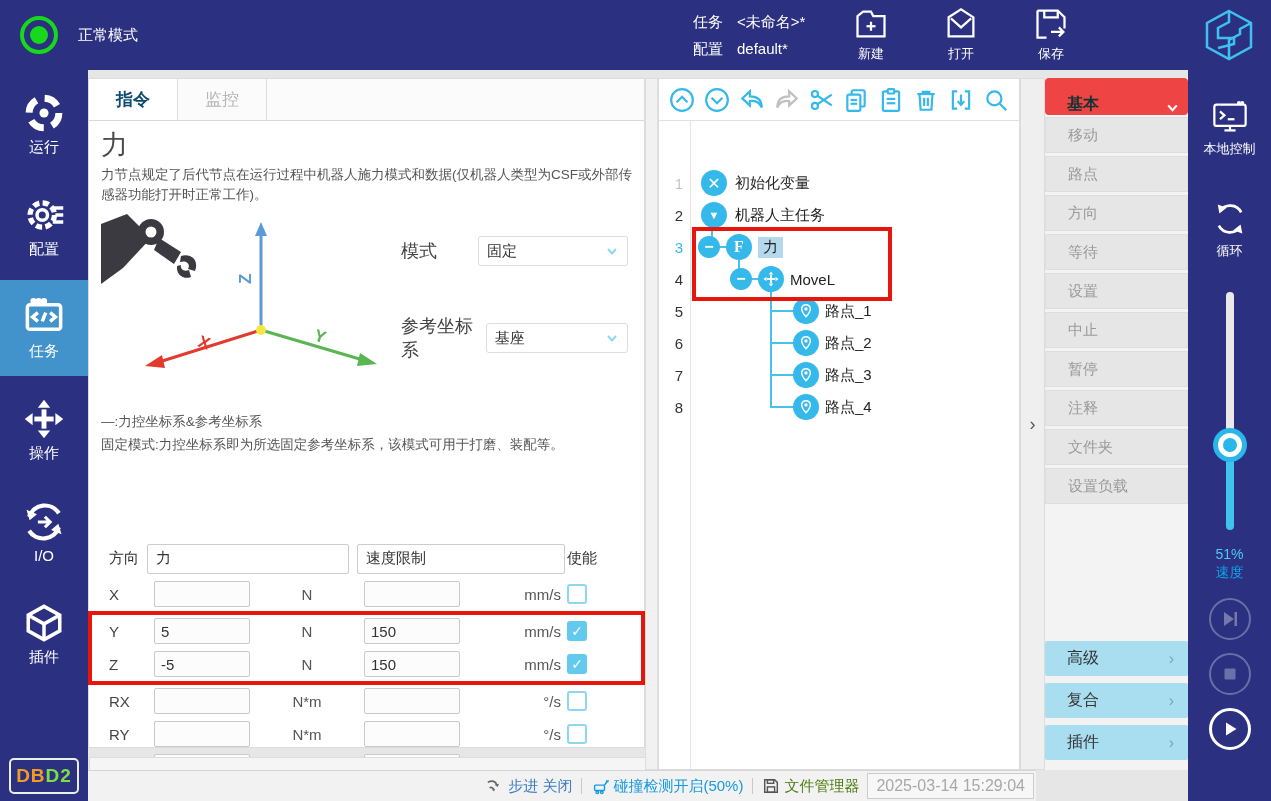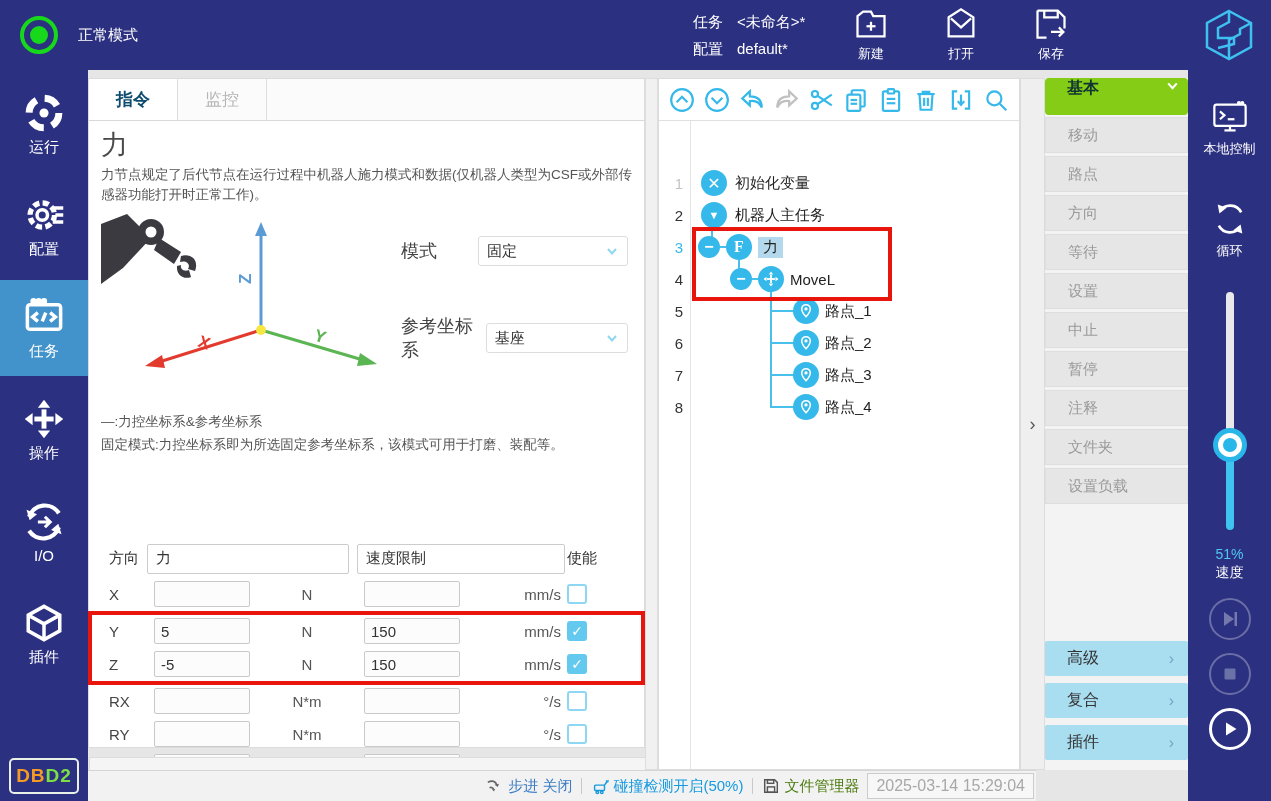--- a/index.html
+++ b/index.html
@@ -32,21 +32,21 @@
   .rsb { position:absolute; right:0; top:70px; width:83px; height:731px; background:#2b3080; }
   .rsb-item { display:flex; flex-direction:column; align-items:center; color:#fff; }
   .rsb-item svg { width:38px; height:38px; }
   .rsb-item .lbl { font-size:13px; margin-top:4px;text-align:right; }
   .rsb-local { margin-top:28px; } .rsb-loop { margin-top:42px; }
   .slider-wrap { position:relative; margin:32px auto 0; width:26px; height:238px; }
   .slider-track-top { position:absolute; left:9px; top:0; width:8px; height:148px; background:#e9e9e9; border-radius:4px 4px 0 0; }
   .slider-track-bot { position:absolute; left:9px; top:148px; width:8px; height:90px; background:#3fc3ef; border-radius:0 0 4px 4px; }
   .slider-knob { position:absolute; left:1px; top:136px; width:24px; height:24px; border-radius:50%; background:#29b6e8; border:5px solid #fff; box-shadow:0 0 0 5px #29b6e8; margin:5px 0 0 0; cursor:pointer; }
   .speed-pct { text-align:center; color:#4fc8f0; font-size:14px; margin-top:16px; }
-  .speed-lbl { text-align:center; color:#ffffff; font-size:14px; margin-top:2px; }
+  .speed-lbl { text-align:center; color:#0ea5e9; font-size:14px; margin-top:2px; }
   .play-col { display:flex; flex-direction:column; align-items:center; gap:13px; margin-top:16px; }
   .pbtn { width:42px; height:42px; border-radius:50%; display:flex; align-items:center; justify-content:center; }
   .pbtn.dim { border:2px solid rgba(255,255,255,0.30); }
   .pbtn.bright { border:3px solid #fff; cursor:pointer; }
   .pbtn svg { width:20px; height:20px; }
 
   
   .workspace { position:absolute; left:88px; top:70px; width:1100px; height:731px; background:#e6e6e6; }
 
   
@@ -103,21 +103,21 @@
   .tlabel.sel { background:#b5d9ec; padding:1px 5px; }
   .conn { position:absolute; background:#49c0ea; }
   .tree-redbox { position:absolute; left:33px; top:106px; width:200px; height:74px; border:4px solid #e8150c; }
 
   
   .expander { position:absolute; left:932px; top:8px; width:25px; height:692px; background:#efefef; border:1px solid #dcdcdc; display:flex; align-items:center; justify-content:center; }
   .expander .chev { color:#555; font-size:18px; cursor:pointer; }
 
   
   .cmd-panel { position:absolute; left:957px; top:8px; width:143px; height:692px; background:#f3f3f3; display:flex; flex-direction:column; padding-bottom:10px; }
-  .cmd-header { height:37px; background:#84cc16; border-radius:4px; margin-bottom:2px; display:flex; align-items:flex-start; padding:0 8px 0 22px; font-size:16px; font-weight:bold; color:#133; cursor:pointer; }
+  .cmd-header { height:37px; background:#ef4444; border-radius:4px; margin-bottom:2px; display:flex; align-items:flex-end; padding:0 8px 0 22px; font-size:16px; font-weight:bold; color:#133; cursor:pointer; }
   .cmd-header svg { margin-left:auto; width:15px; height:15px; color:#fff; }
   .cmd-item { height:36px; margin-bottom:3px; background:#e6e6e6; border:1px solid #dedede; display:flex; align-items:center; padding-left:22px; font-size:15px; color:#9a9a9a; cursor:pointer; }
   .cmd-spacer { flex:1; }
   .cmd-foot { height:35px; margin-top:7px; background:#a9ddf0; border-radius:2px; display:flex; align-items:center; padding:0 14px 0 22px; font-size:16px; color:#333; cursor:pointer; }
   .cmd-foot .arr { margin-left:auto; color:#6fa8c2; font-size:16px; }
 
   
   .statusbar { position:absolute; left:0; top:700px; width:948px; height:31px; background:#f2f2f2; border-top:1px solid #d5d5d5; display:flex; align-items:center; justify-content:flex-end; font-size:15px; }
   .sb-item { display:flex; align-items:center; gap:4px; }
   .sb-item svg { width:18px; height:18px; }

